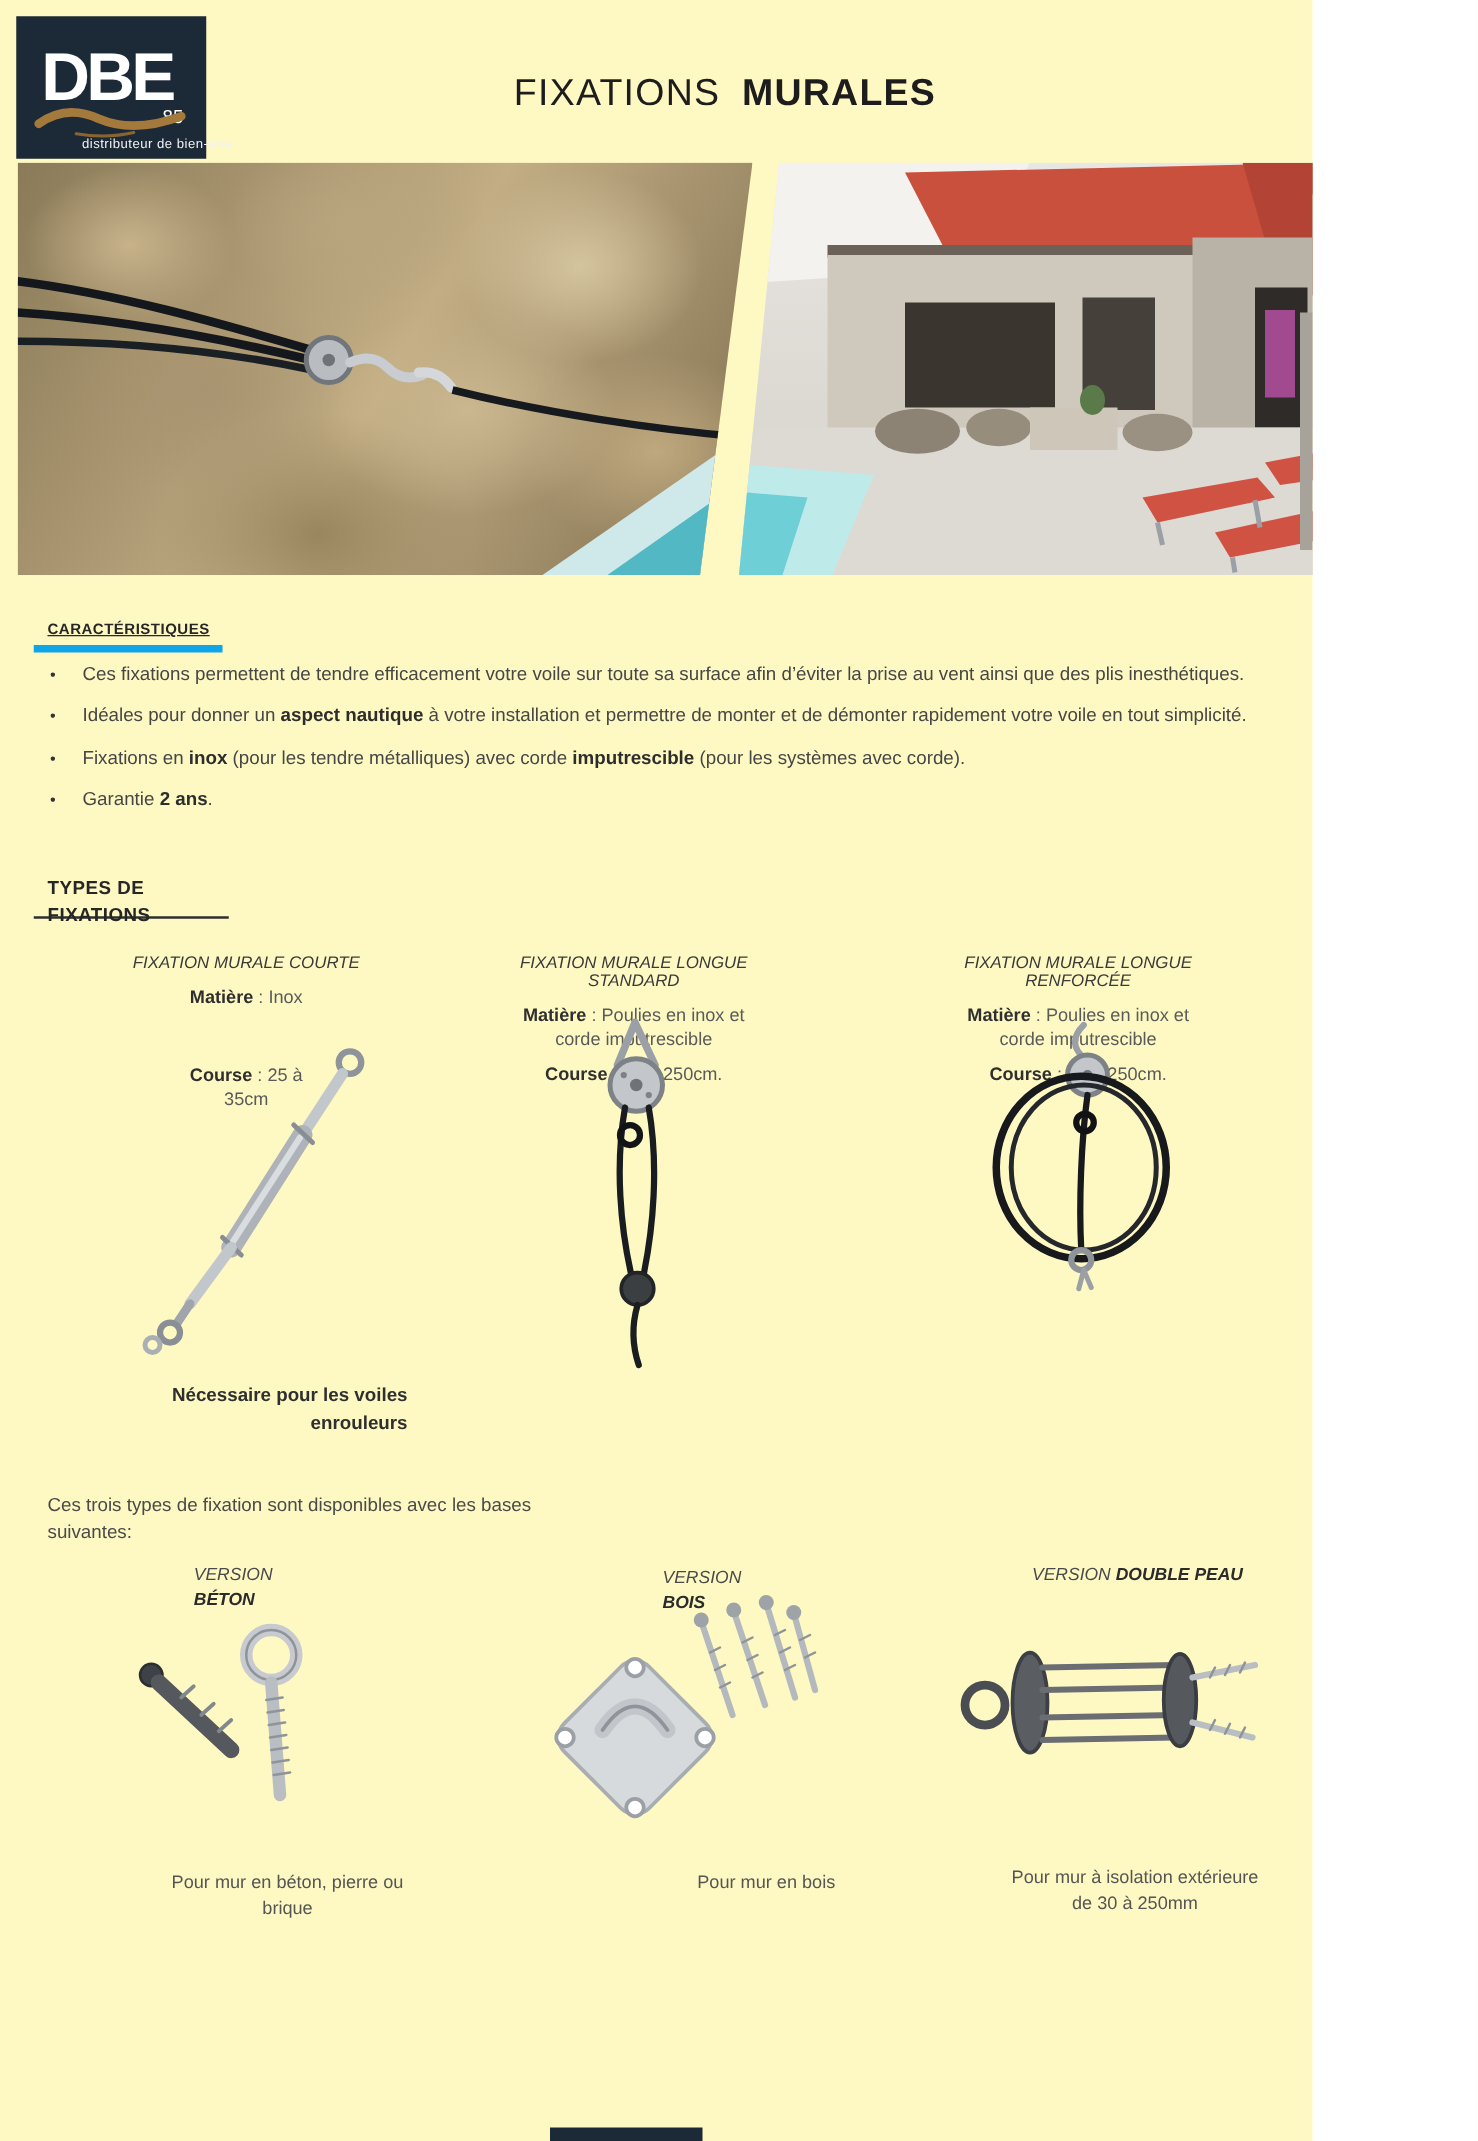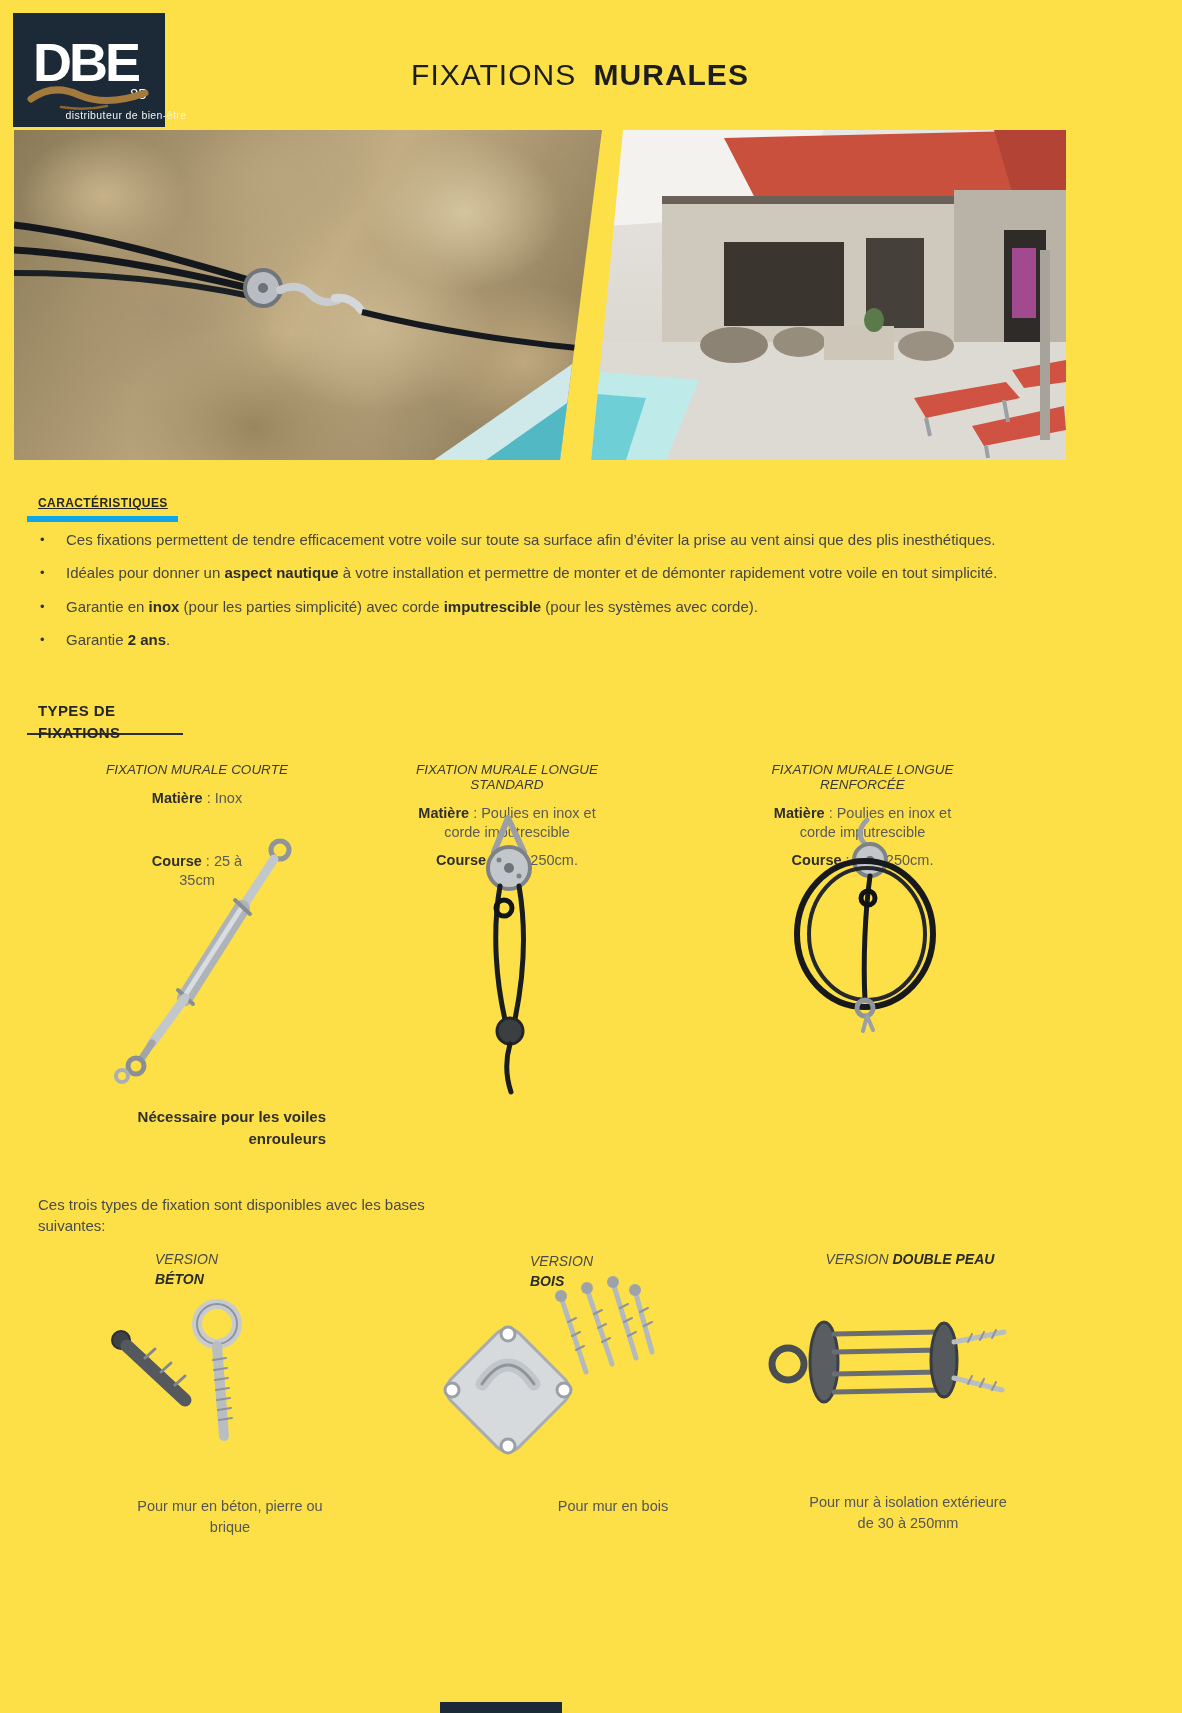--- a/index.html
+++ b/index.html
@@ -1,16 +1,16 @@
 <!DOCTYPE html>
 <html><head>
 <meta charset="utf-8">
 <style>
   html,body{margin:0;padding:0;background:#ffffff;}
-  .page{position:relative;width:1182px;height:1713px;background:#fde047;overflow:hidden;
+  .page{position:relative;width:1050px;height:1713px;background:#fef9c3;overflow:hidden;
         font-family:"Liberation Sans",sans-serif;color:#464646;}
 
   
   .logo-box{position:absolute;left:13px;top:13px;width:152px;height:114px;background:#1c2a38;}
   .logo-name{position:absolute;left:20px;top:22px;font-size:54px;font-weight:700;color:#ffffff;
              letter-spacing:-3px;line-height:1;}
   .logo-suffix{position:absolute;left:117px;top:72px;font-size:15px;color:#ffffff;font-weight:400;}
   .logo-swoosh{position:absolute;left:14px;top:72px;}
   .logo-tagline{position:absolute;left:0;top:96px;width:152px;text-align:center;font-size:10.5px;
                 color:#f2f2f2;letter-spacing:.4px;margin-left:37px;}
@@ -169,21 +169,21 @@
     <li>
       <span class="dot">•</span>
       <span>Ces fixations permettent de tendre efficacement votre voile sur toute sa surface afin d’éviter la prise au vent ainsi que des plis inesthétiques.</span>
     </li>
     <li>
       <span class="dot">•</span>
       <span>Idéales pour donner un </span><b>aspect nautique</b><span> à votre installation et permettre de monter et de démonter rapidement votre voile en tout simplicité.</span>
     </li>
     <li>
       <span class="dot">•</span>
-      <span>Garantie en </span><b>inox</b><span> (pour les parties simplicité) avec corde </span><b>imputrescible</b><span> (pour les systèmes avec corde).</span>
+      <span>Fixations en </span><b>inox</b><span> (pour les tendre métalliques) avec corde </span><b>imputrescible</b><span> (pour les systèmes avec corde).</span>
     </li>
     <li>
       <span class="dot">•</span>
       <span>Garantie </span><b>2 ans</b><span>.</span>
     </li>
   </ul>
 
   <div class="types-heading">
     <div>TYPES DE</div>
     <div>FIXATIONS</div>

